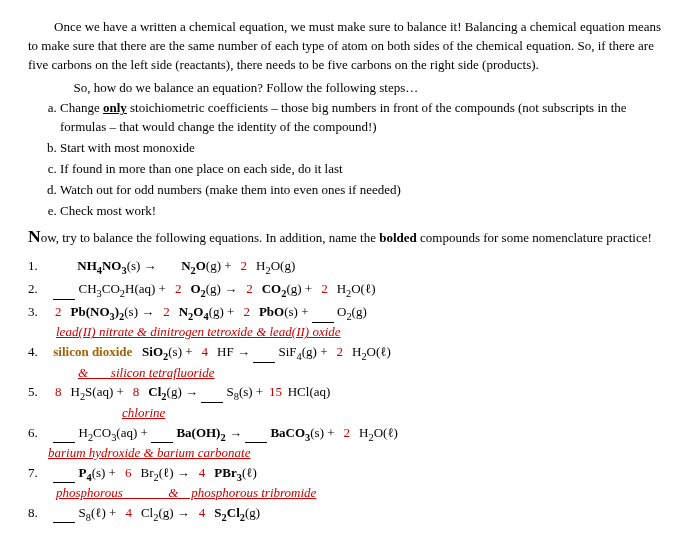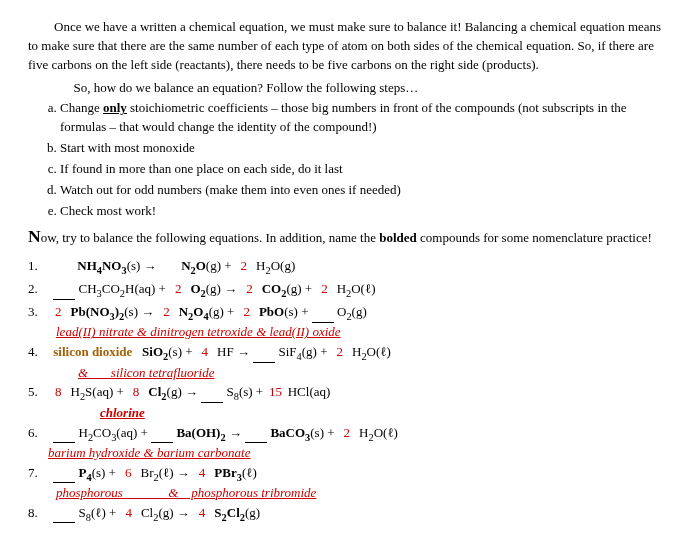--- a/index.html
+++ b/index.html
@@ -122,21 +122,21 @@
         </span>
       </span>
       <span class="eq-name" style="margin-left:50px;">&amp;&nbsp;&nbsp;&nbsp;&nbsp;&nbsp;&nbsp; silicon tetrafluoride</span>
     </div>
 
     <div class="problem-row">
       <span class="eq-line">
         <span class="problem-num">5.</span>
         <span class="blank-red"> 8 </span> H<sub>2</sub>S(aq) + <span class="blank-red"> 8 </span> <strong>Cl<sub>2</sub></strong>(g) → <span class="blank">&nbsp;&nbsp;&nbsp;</span> S<sub>8</sub>(s) + <span class="blank-red"> 15 </span> HCl(aq)
       </span>
-      <span class="eq-name" style="margin-left:72px;font-weight:bold;">chlorine</span>
+      <span class="eq-name" style="margin-left:94px;">chlorine</span>
     </div>
 
     <div class="problem-row">
       <span class="eq-line">
         <span class="problem-num">6.</span>
         <span style="margin-left:4px;">
           <span class="blank">&nbsp;&nbsp;&nbsp;</span> H<sub>2</sub>CO<sub>3</sub>(aq) + <span class="blank">&nbsp;&nbsp;&nbsp;</span> <strong>Ba(OH)<sub>2</sub></strong> → <span class="blank">&nbsp;&nbsp;&nbsp;</span> <strong>BaCO<sub>3</sub></strong>(s) + <span class="blank-red"> 2 </span> H<sub>2</sub>O(ℓ)
         </span>
       </span>
       <span class="eq-name" style="margin-left:20px;">barium hydroxide  &amp;  barium carbonate</span>

